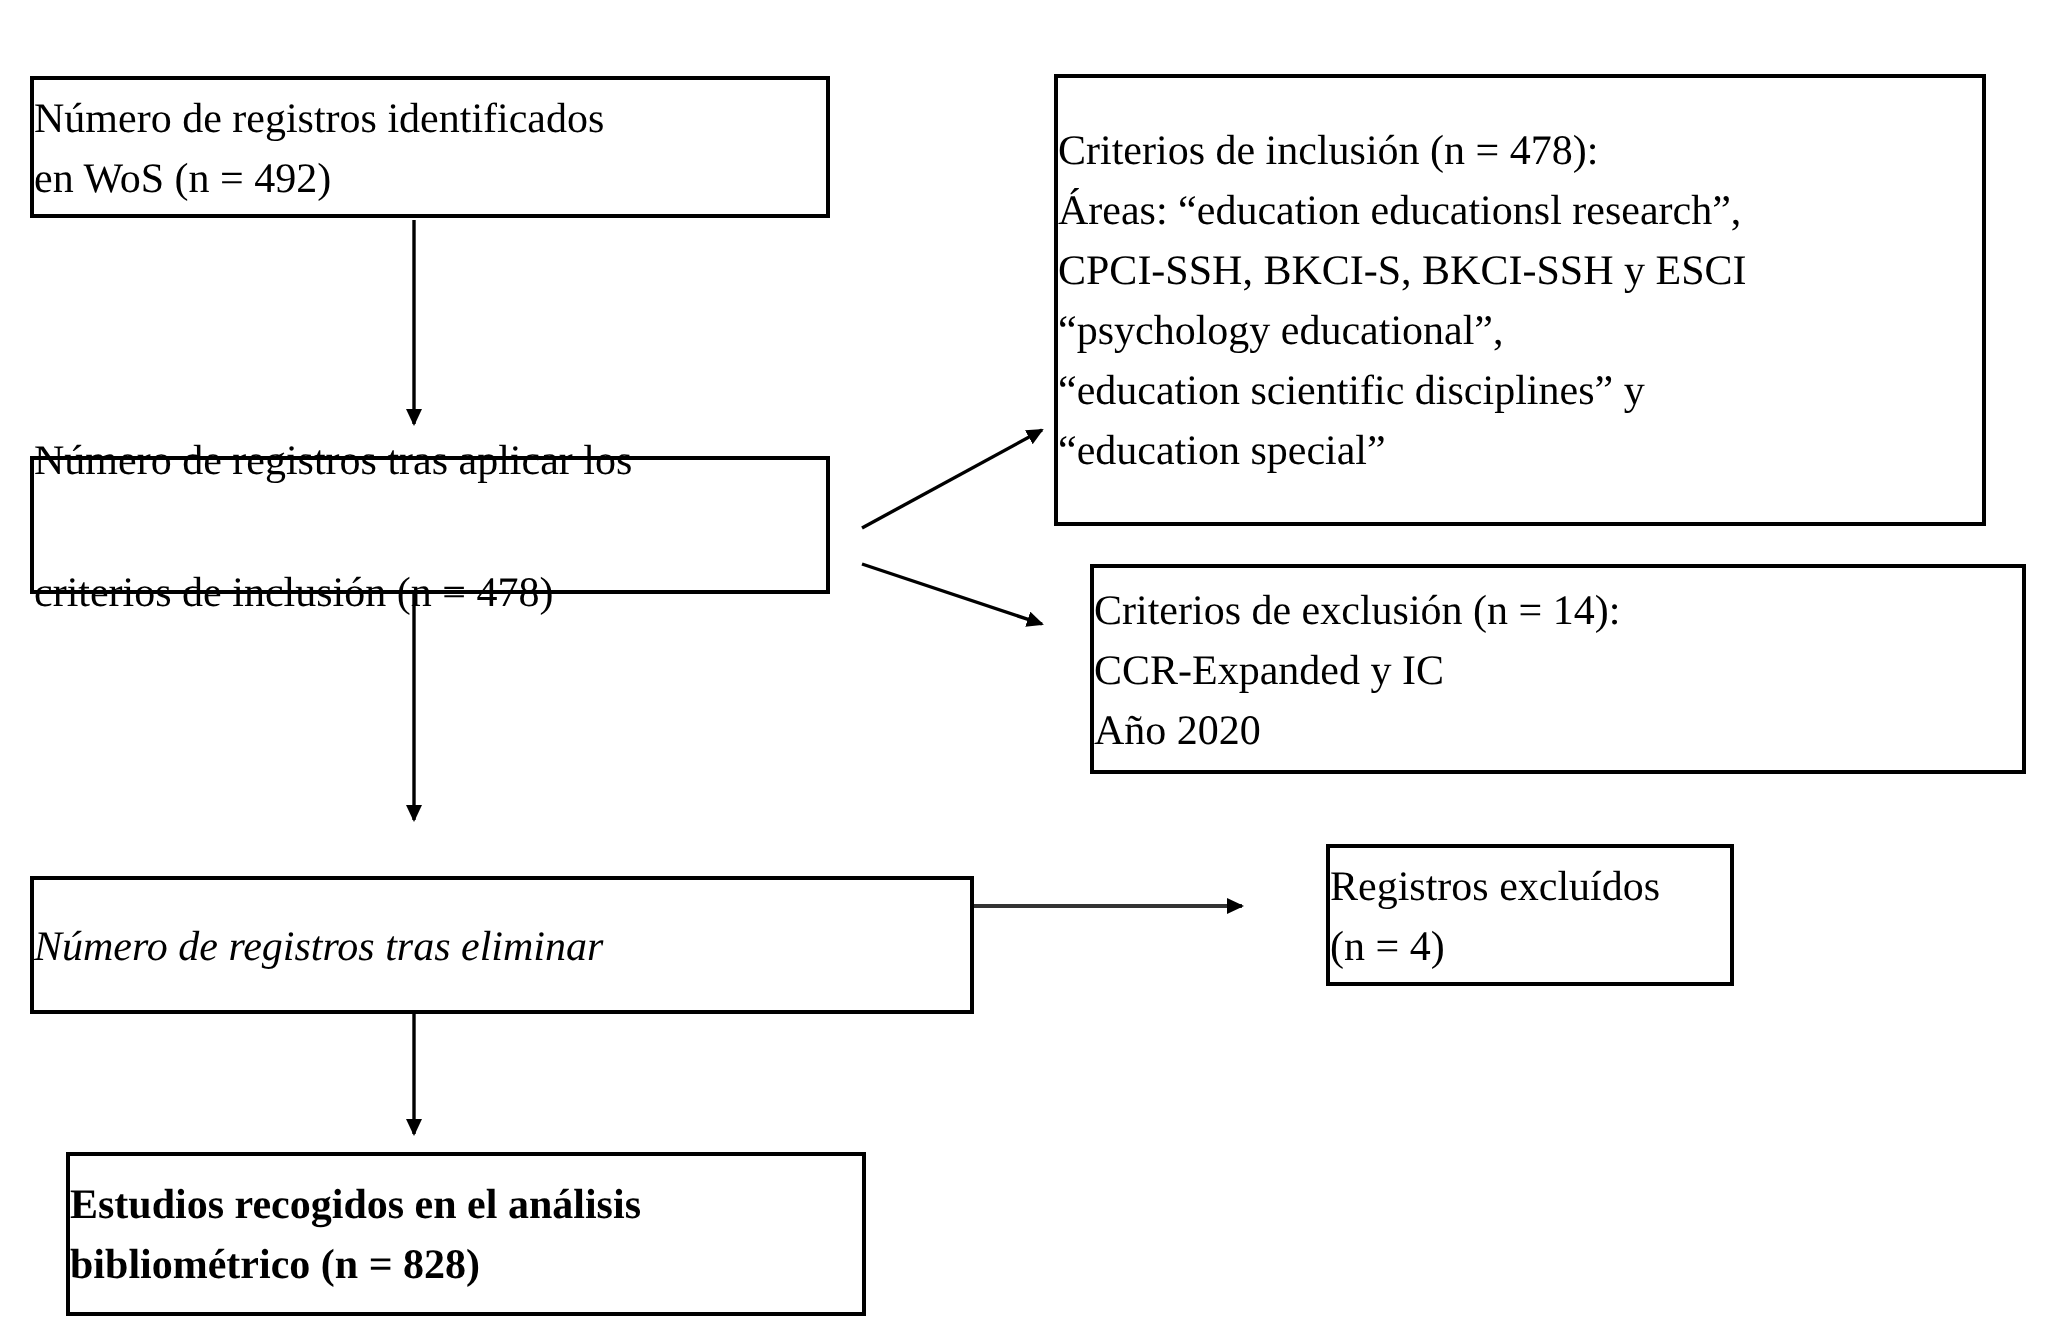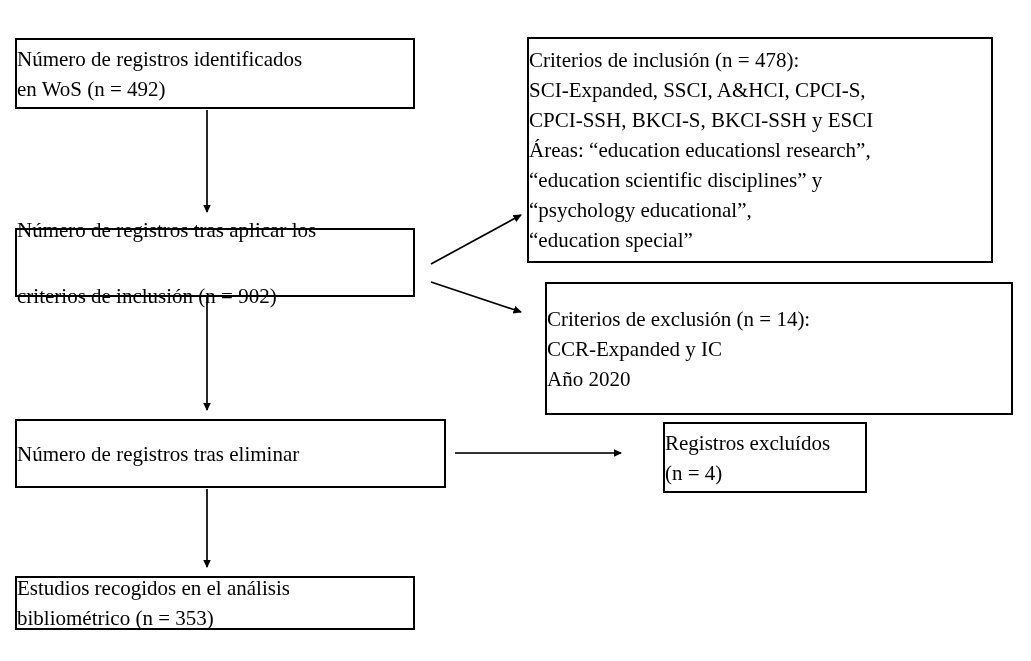--- a/index.html
+++ b/index.html
@@ -61,43 +61,42 @@
     <line x1="455" y1="453" x2="621" y2="453" stroke="#333333" stroke-width="2" marker-end="url(#ah)"></line>
   </svg>
 
   <div class="box" style="left:15px; top:38px; width:400px; height:71px;">
     <span class="line">Número de registros identificados</span>
     <span class="line">en WoS (n = 492)</span>
   </div>
 
   <div class="box" style="left:15px; top:228px; width:400px; height:69px;gap:36px;">
     <span class="line">Número de registros tras aplicar los</span>
-    <span class="line">criterios de inclusión (n = 902)</span>
+    <span class="line">criterios de inclusión (n = 478)</span>
   </div>
 
-  <div class="box" style="left:15px; top:419px; width:431px; height:69px;">
+  <div class="box" style="left:15px; top:438px; width:472px; height:69px;font-style:italic;">
     <span class="line">Número de registros tras eliminar</span>
   </div>
 
-  <div class="box" style="left:15px; top:576px; width:400px; height:54px;">
+  <div class="box" style="left:33px; top:576px; width:400px; height:82px;font-weight:bold;">
     <span class="line">Estudios recogidos en el análisis</span>
-    <span class="line">bibliométrico (n = 353)</span>
+    <span class="line">bibliométrico (n = 828)</span>
   </div>
 
   <div class="box" style="left:527px; top:37px; width:466px; height:226px;">
     <span class="line">Criterios de inclusión (n = 478):</span>
-    <span class="line">SCI-Expanded, SSCI, A&amp;HCI, CPCI-S,</span>
+    <span class="line">Áreas: “education educationsl research”,</span>
     <span class="line">CPCI-SSH, BKCI-S, BKCI-SSH y ESCI</span>
-    <span class="line">Áreas: “education educationsl research”,</span>
+    <span class="line">“psychology educational”,</span>
     <span class="line">“education scientific disciplines” y</span>
-    <span class="line">“psychology educational”,</span>
     <span class="line">“education special”</span>
   </div>
 
-  <div class="box" style="left:545px; top:282px; width:468px; height:133px;">
+  <div class="box" style="left:545px; top:282px; width:468px; height:105px;">
     <span class="line">Criterios de exclusión (n = 14):</span>
     <span class="line">CCR-Expanded y IC</span>
     <span class="line">Año 2020</span>
   </div>
 
   <div class="box" style="left:663px; top:422px; width:204px; height:71px;">
     <span class="line">Registros excluídos</span>
     <span class="line">(n = 4)</span>
   </div>
 

